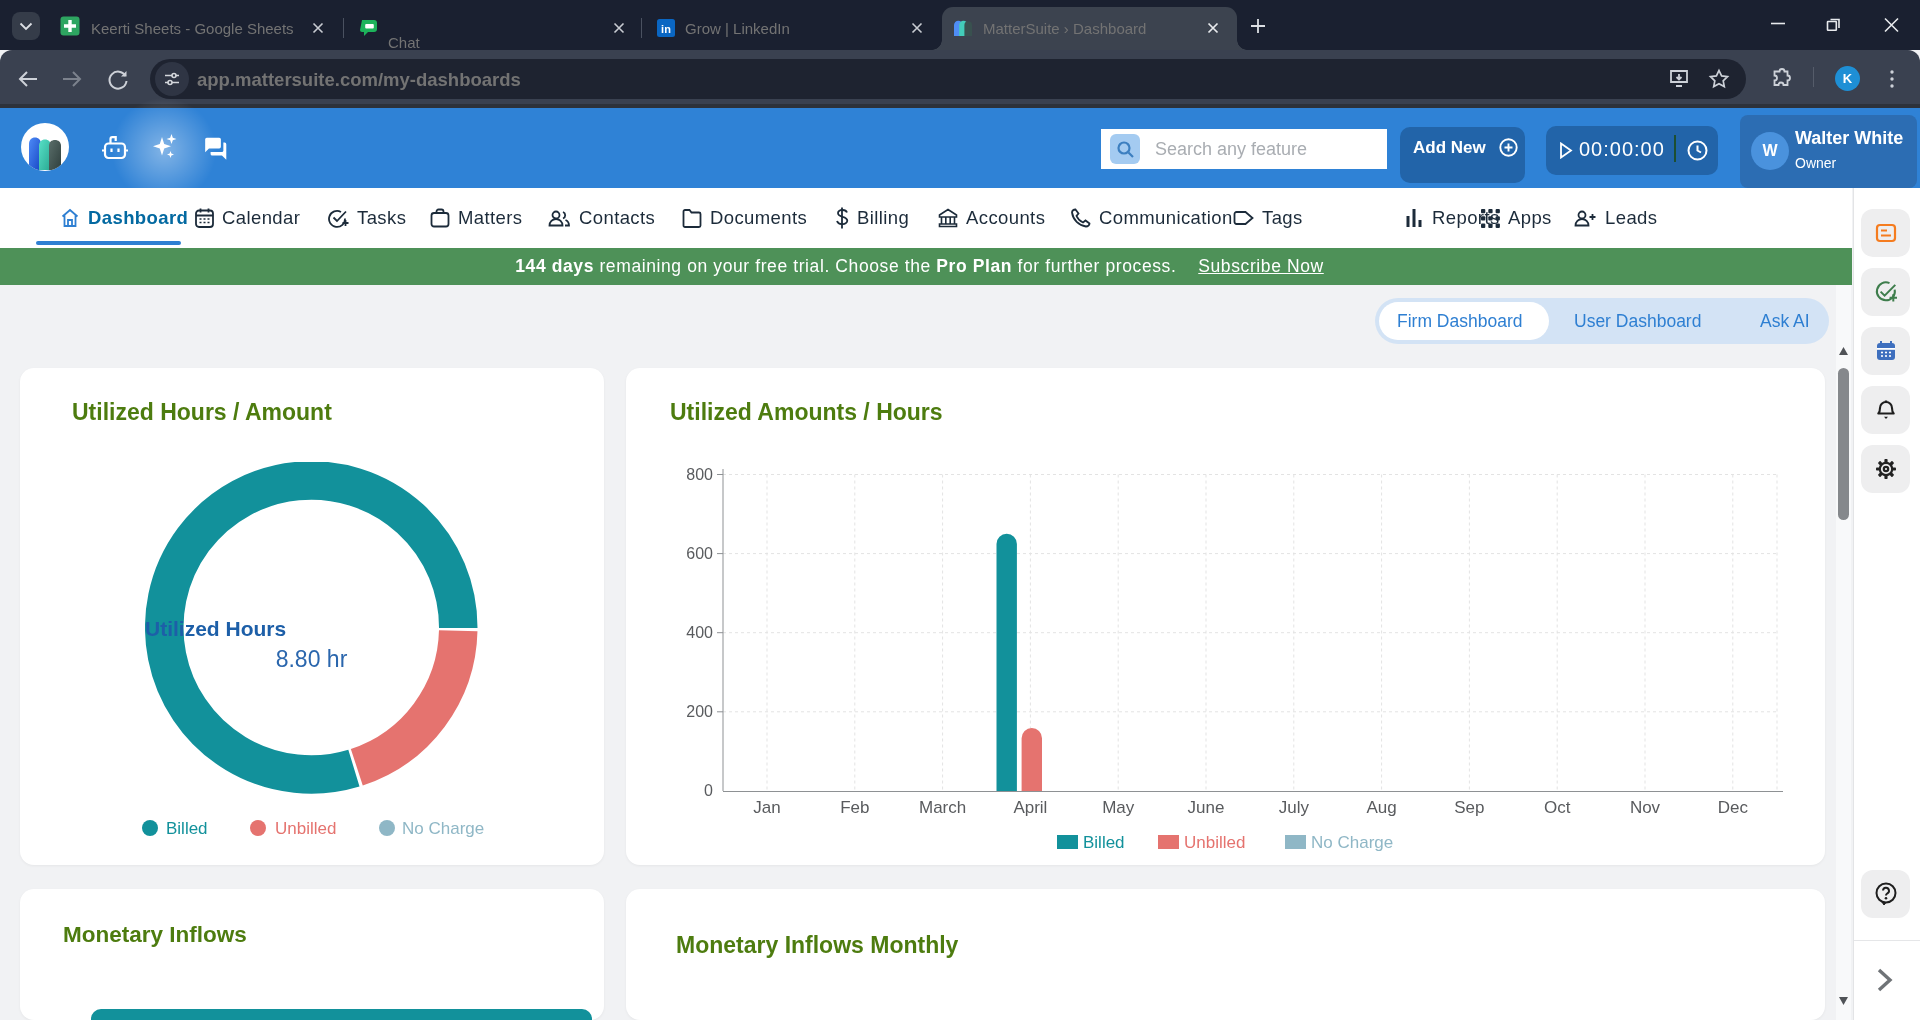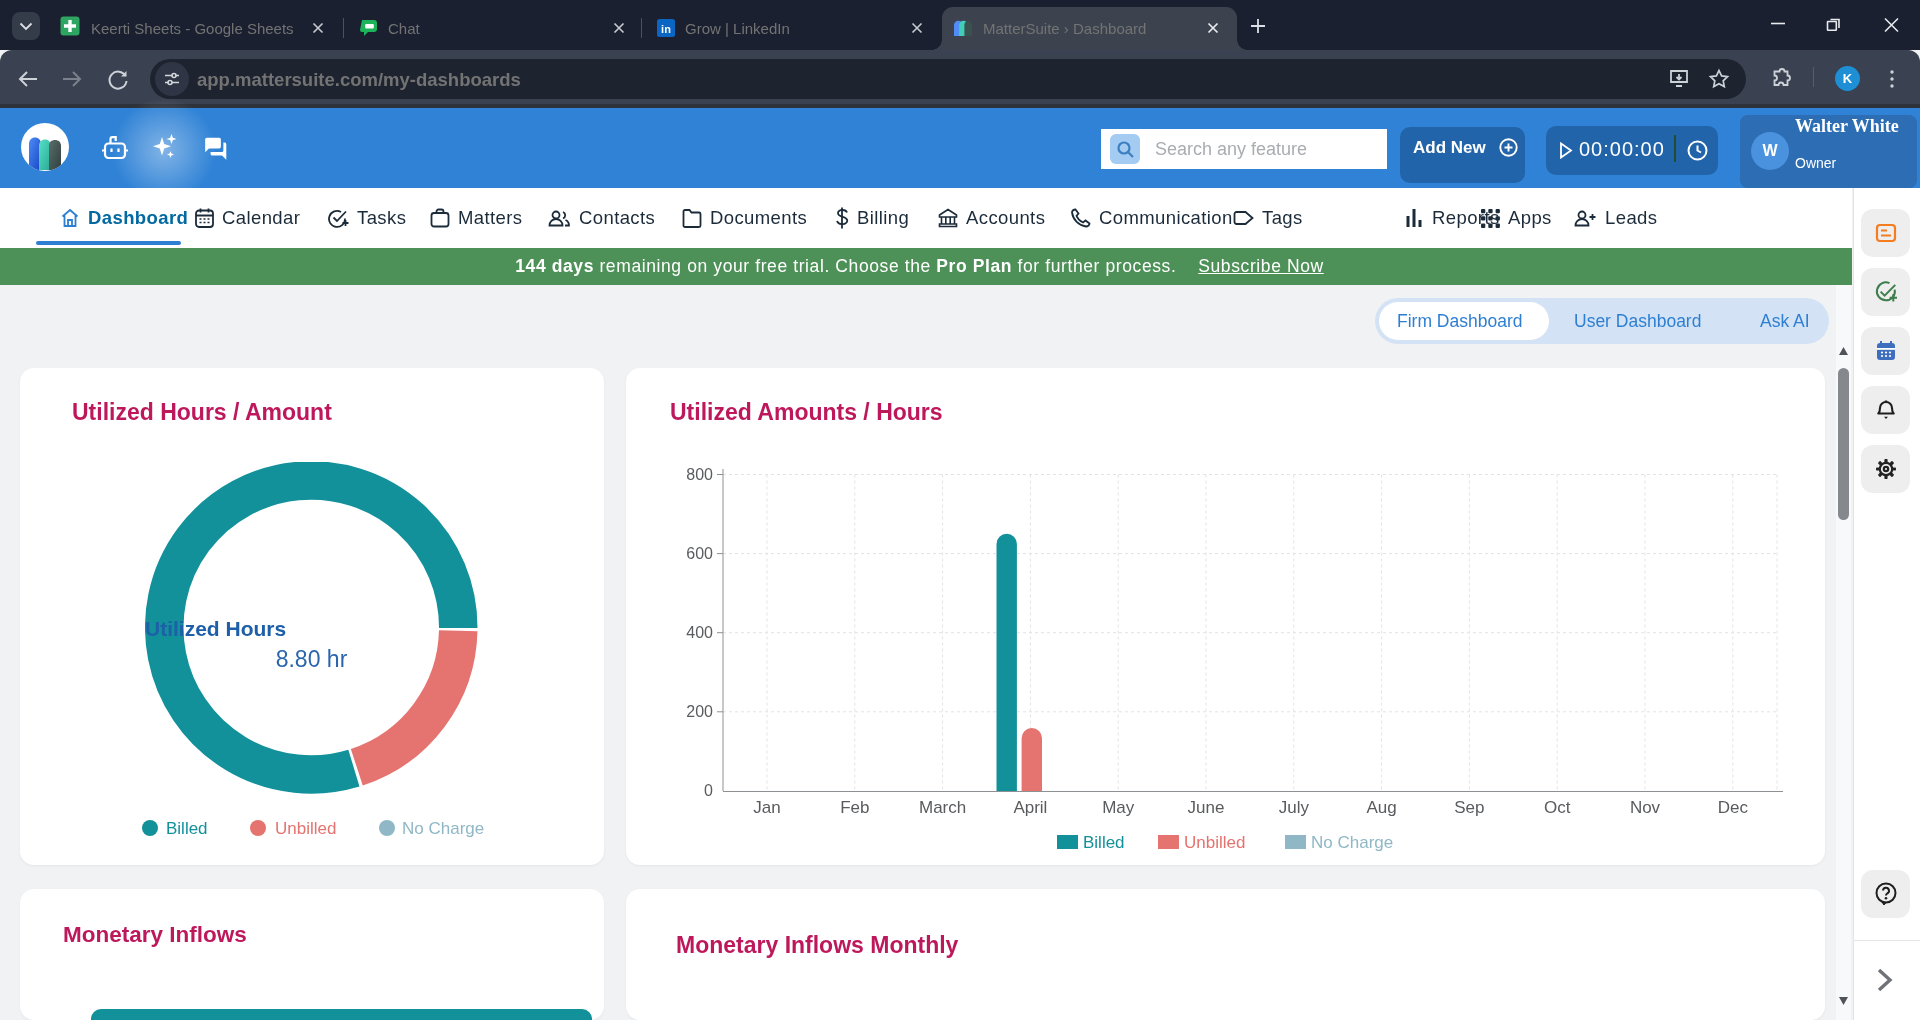--- a/index.html
+++ b/index.html
@@ -29,42 +29,42 @@
 #searchbox { left:1101px; top:129px; width:286px; height:40px; background:#fff; border-radius:0; }
 #searchtile { left:9px; top:5px; width:30px; height:30px; border-radius:6px; background:#a4cbf1; }
 #searchph { left:54px; top:10px; font-size:18px; color:#a9adb2; }
 .hbtn { background:#2264a9; border-radius:10px; color:#fff; }
 #addnew { left:1400px; top:127px; width:125px; height:56px; }
 #addnewtxt { left:13px; top:11px; font-size:17px; font-weight:700; }
 #timer { left:1546px; top:126px; width:172px; height:49px; }
 #timertxt { left:33px; top:12px; font-size:20px; font-weight:400; letter-spacing:1px; }
 #profile { left:1740px; top:115px; width:177px; height:73px; background:#2c6db3; border-radius:8px; }
 #avatarW { left:11px; top:17px; width:38px; height:38px; border-radius:50%; background:#4a92dd; color:#fff; font-size:16px; font-weight:700; text-align:center; line-height:38px; }
-#pname { left:55px; top:1px; font-size:18px; font-weight:700; color:#fff;font-family:Liberation Serif, serif; }
+#pname { left:55px; top:13px; font-size:18px; font-weight:700; color:#fff; }
 #prole { left:55px; top:40px; font-size:14px; color:#fff; }
 
 
 #nav { left:0; top:188px; width:1852px; height:60px; background:#fff; }
 .navitem { top:188px; height:60px; display:flex; align-items:center; gap:8px; color:#1c2b3a; font-size:18.5px; letter-spacing:0.4px; }
 .navitem svg { flex:0 0 auto; }
 #navline { left:36px; top:241px; width:145px; height:4px; background:#2e7fd2; border-radius:2px; }
 
 
 #banner { left:0; top:248px; width:1852px; height:37px; background:#4e9158; color:#fff; font-size:17.5px; letter-spacing:0.6px; text-align:center; text-indent:-13px; line-height:37px; }
 
 
 #toggle { left:1375px; top:298px; width:454px; height:46px; background:#d3e3f5; border-radius:23px; }
 #togglewhite { left:4px; top:4px; width:170px; height:38px; background:#fff; border-radius:19px; }
 .togtxt { font-size:17.5px; font-weight:400; color:#2e7fd2; }
 .card { background:#fff; border-radius:14px; box-shadow:0 1px 3px rgba(0,0,0,0.05); }
 #card1 { left:20px; top:368px; width:584px; height:497px; }
 #card2 { left:626px; top:368px; width:1199px; height:497px; }
 #card3 { left:20px; top:889px; width:584px; height:131px; }
 #card4 { left:626px; top:889px; width:1199px; height:131px; }
-.ctitle { color:#be185d; font-weight:700; }
+.ctitle { color:#4d7c0f; font-weight:700; }
 
 
 #sbtrack { left:1836px; top:285px; width:15px; height:735px; background:#f8f9fa; }
 #sbthumb { left:2px; top:83px; width:11px; height:152px; background:#85888c; border-radius:6px; }
 #sidebar { left:1853px; top:188px; width:67px; height:832px; background:#fff; border-left:1px solid #e3e4e6; }
 .sqbtn { left:7px; width:49px; height:48px; border-radius:12px; background:#eeeeef; display:flex; align-items:center; justify-content:center; }
 </style>
 </head>
 <body>
 
@@ -82,21 +82,21 @@
 <div class="abs tabtxt" style="left:91px;top:20px">Keerti Sheets - Google Sheets</div>
 <svg class="abs" style="left:312px;top:22px" width="12" height="12" viewBox="0 0 12 12">
     <path d="M1.5 1.5 L10.5 10.5 M10.5 1.5 L1.5 10.5" stroke="#c8ccd2" stroke-width="1.6"></path>
   </svg>
 <div class="abs tabdiv" style="left:343px"></div>
 
 <svg class="abs" style="left:360px;top:18px" width="19" height="19" viewBox="0 0 19 19">
     <path d="M2 2 h12 a3 3 0 0 1 3 3 v6 a3 3 0 0 1 -3 3 h-6 l-4 4 v-4 h-2 a2 2 0 0 1 -2 -2 z" fill="#1db35b"></path>
     <rect x="5.2" y="6" width="8.6" height="4.6" rx="1" fill="#fff"></rect>
   </svg>
-<div class="abs tabtxt" style="left:388px;top:20px">Chat</div>
+<div class="abs tabtxt" style="left:388px;top:34px">Chat</div>
 <svg class="abs" style="left:613px;top:22px" width="12" height="12" viewBox="0 0 12 12">
     <path d="M1.5 1.5 L10.5 10.5 M10.5 1.5 L1.5 10.5" stroke="#c8ccd2" stroke-width="1.6"></path>
   </svg>
 <div class="abs tabdiv" style="left:641px"></div>
 
 <svg class="abs" style="left:657px;top:19px" width="18" height="18" viewBox="0 0 18 18">
     <rect width="18" height="18" rx="2.5" fill="#0a66c2"></rect>
     <text x="9" y="13.5" font-size="11" font-weight="bold" fill="#fff" text-anchor="middle" font-family="Liberation Sans">in</text>
   </svg>
 <div class="abs tabtxt" style="left:685px;top:20px">Grow | LinkedIn</div>

